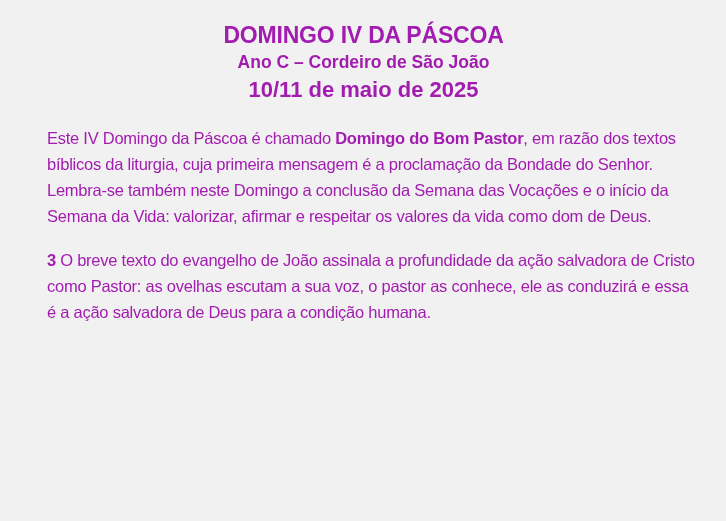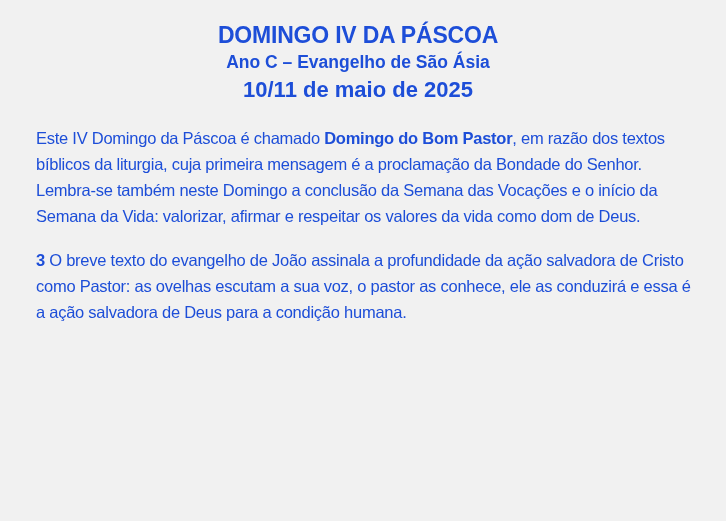--- a/index.html
+++ b/index.html
@@ -6,23 +6,23 @@
     margin: 0;
     padding: 0;
     background: #ffffff;
   }
   .page {
     position: relative;
     width: 726px;
     height: 521px;
     box-sizing: border-box;
     background: #f1f1f1;
-    color: #1d4ed8;
+    color: #a21caf;
     font-family: "Liberation Sans", sans-serif;
-    padding: 20px 30px 0 20px;
+    padding: 20px 30px 0 31px;
     overflow: hidden;
   }
   .header {
     text-align: center;
   }
   .title {
     font-size: 23px;
     font-weight: bold;
     line-height: 30px;
     letter-spacing: -0.2px;
@@ -51,20 +51,20 @@
   .para b {
     font-weight: bold;
   }
 </style>
 </head>
 <body>
 
 <div class="page">
   <div class="header">
     <div class="title">DOMINGO IV DA PÁSCOA</div>
-    <div class="subtitle">Ano C – Evangelho de São Ásia</div>
+    <div class="subtitle">Ano C – Cordeiro de São João</div>
     <div class="date">10/11 de maio de 2025</div>
   </div>
   <div class="body">
     <p class="para"><span>Este IV Domingo da Páscoa é chamado </span><b>Domingo do Bom Pastor</b><span>, em razão dos textos bíblicos da liturgia, cuja primeira mensagem é a proclamação da Bondade do Senhor. Lembra-se também neste Domingo a conclusão da Semana das Vocações e o início da Semana da Vida: valorizar, afirmar e respeitar os valores da vida como dom de Deus.</span></p>
     <p class="para"><b>3</b><span> O breve texto do evangelho de João assinala a profundidade da ação salvadora de Cristo como Pastor: as ovelhas escutam a sua voz, o pastor as conhece, ele as conduzirá e essa é a ação salvadora de Deus para a condição humana.</span></p>
   </div>
 </div>
 
 </body></html>

